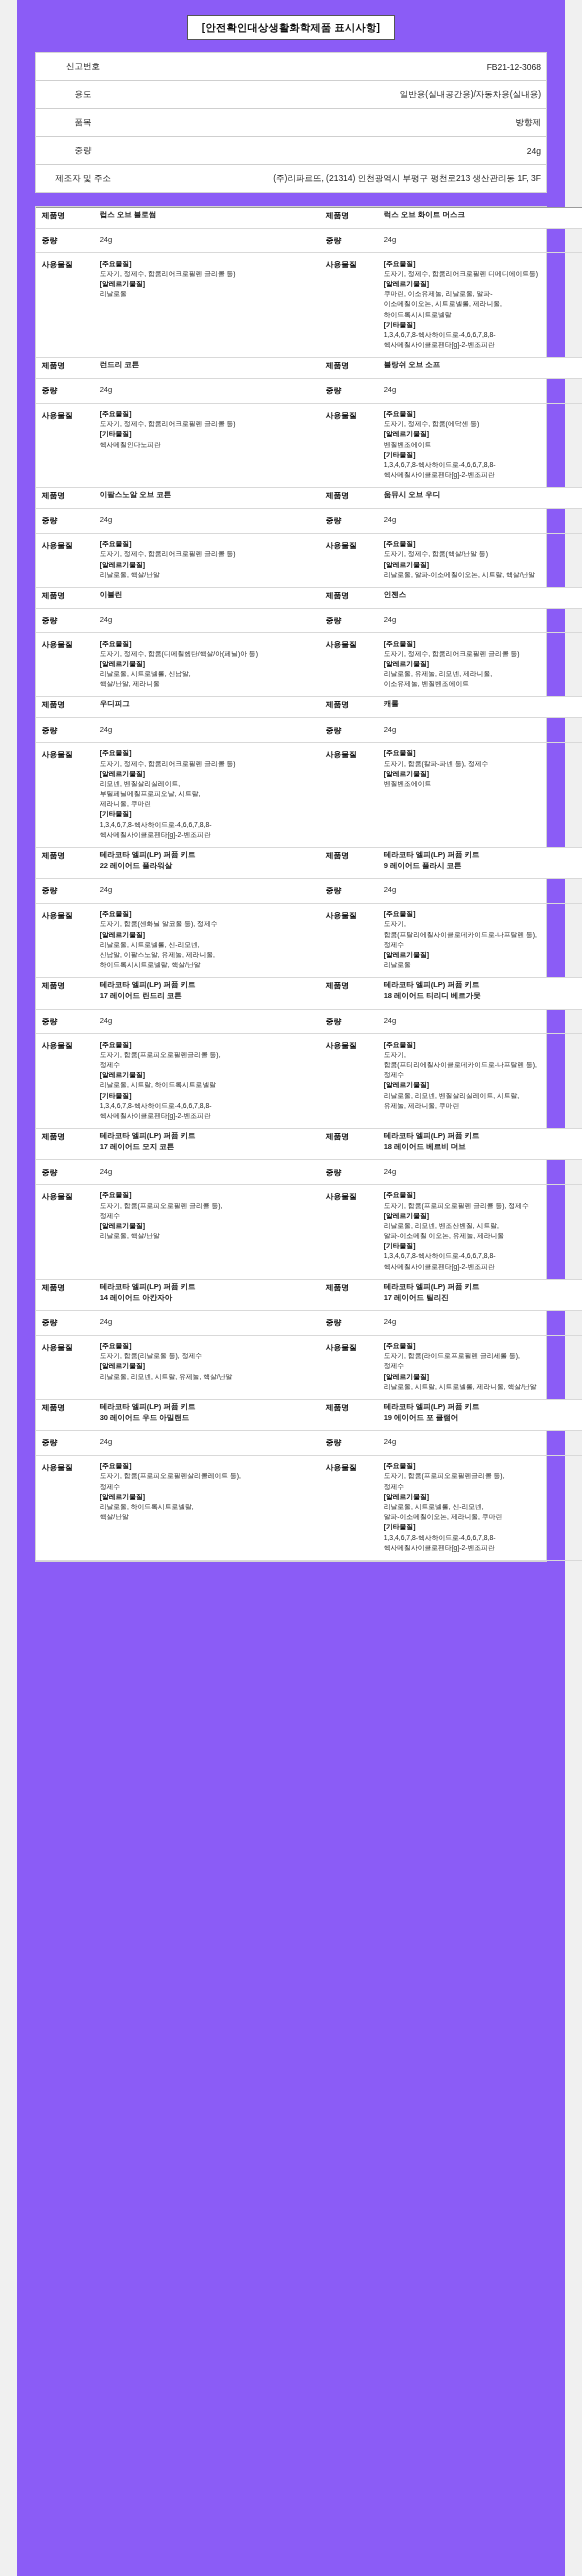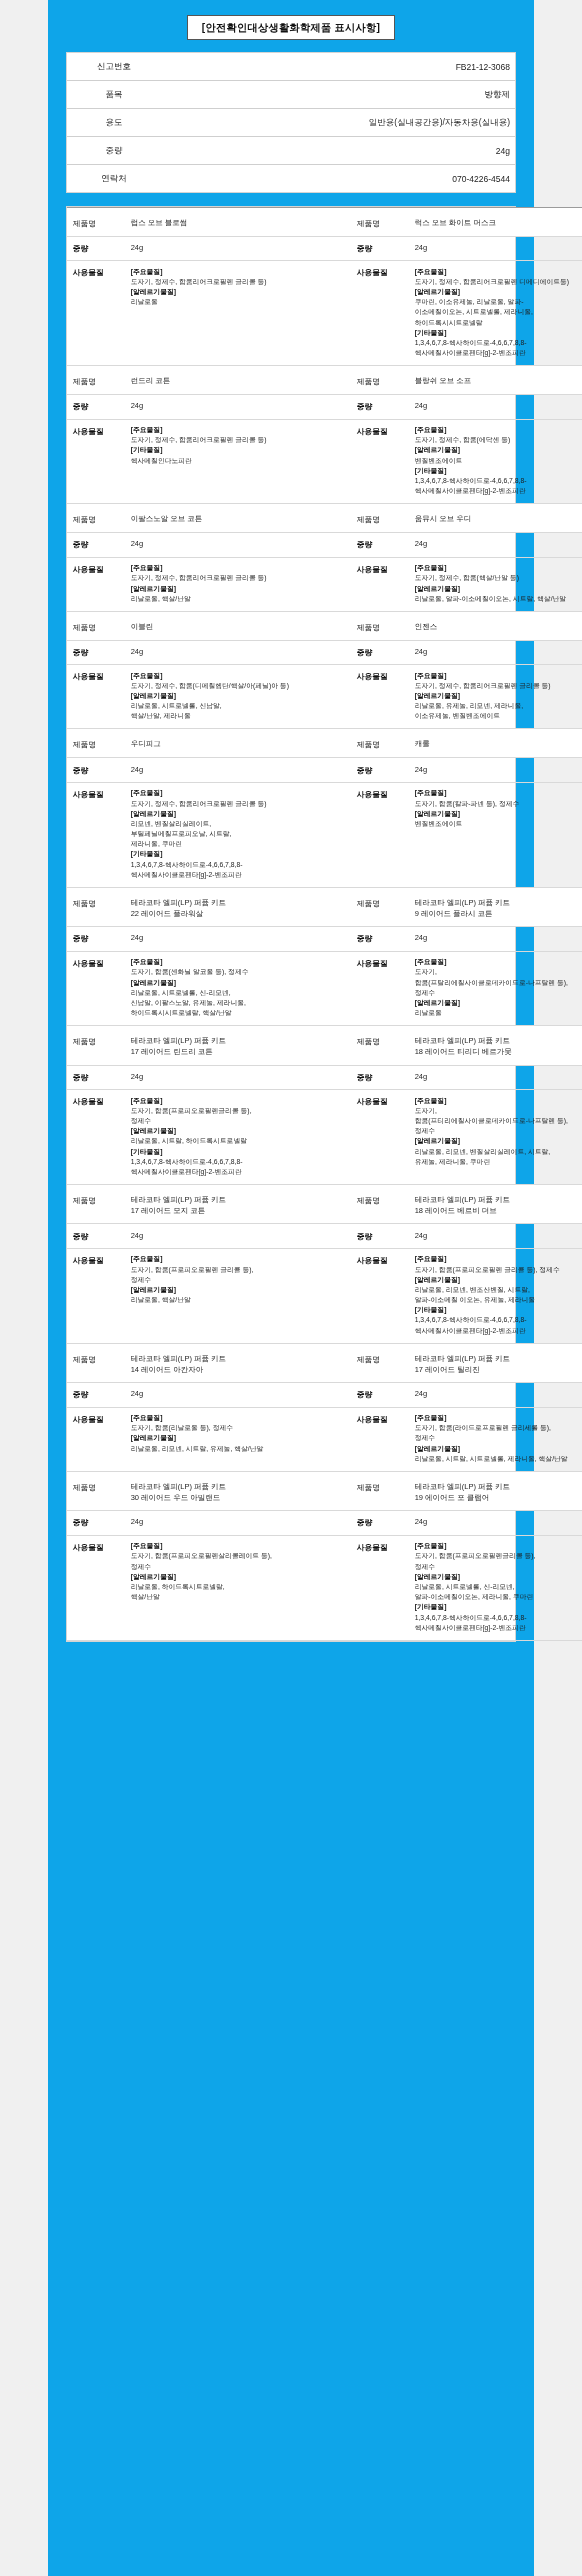--- a/index.html
+++ b/index.html
@@ -3,24 +3,24 @@
 <meta charset="utf-8">
 <style>
   * { box-sizing: border-box; }
   html, body {
     margin: 0;
     padding: 0;
     background: #f0f0f0;
     font-family: "Liberation Sans", "DejaVu Sans", sans-serif;
   }
   .page {
-    width: 486px;
+    width: 548px;
     min-height: 2576px;
     margin: 0 auto;
-    background: #0ea5e9;
+    background: #8b5cf6;
     padding: 9.5px 0 27px 0;
   }
   .title-wrap {
     text-align: center;
     margin: 5.4px 0 12.2px 0;
   }
   .title {
     display: inline-block;
     border: 0.7px solid #555;
     background: #ffffff;
@@ -82,23 +82,23 @@
   .prod-table td.v {
     width: 226px;
   }
   .prod-table tr.row-name td {
     background: #ffffff;
     border-top: 0.7px solid #9b9b9b;
   }
   .prod-table tr.row-name.first td { border-top: none; }
   .prod-table tr.row-name td.k,
   .prod-table tr.row-name td.v {
-    padding-top: 10px;
+    padding-top: 2px;
     padding-bottom: 6.8px;
-    font-weight: normal;
+    font-weight: bold;
   }
   .prod-table tr.row-qty td.k,
   .prod-table tr.row-qty td.v {
     padding-top: 6.1px;
     padding-bottom: 6.1px;
   }
   .prod-table tr.row-qty td.v { font-weight: normal; }
   .prod-table tr.row-ing td.v {
     padding-top: 5.4px;
     padding-bottom: 6.8px;
@@ -122,34 +122,34 @@
   </div>
 
   <div class="card">
     <table class="info-table">
       <tbody>
         <tr>
           <td class="label">신고번호</td>
           <td class="value">FB21-12-3068</td>
         </tr>
         <tr>
+          <td class="label">용도</td>
+          <td class="value">일반용(실내공간용)/자동차용(실내용)</td>
+        </tr>
+        <tr>
           <td class="label">품목</td>
           <td class="value">방향제</td>
-        </tr>
-        <tr>
-          <td class="label">용도</td>
-          <td class="value">일반용(실내공간용)/자동차용(실내용)</td>
         </tr>
         <tr>
           <td class="label">중량</td>
           <td class="value">24g</td>
         </tr>
         <tr>
-          <td class="label">연락처</td>
-          <td class="value">070-4226-4544</td>
+          <td class="label">제조자 및 주소</td>
+          <td class="value">(주)리파르뜨, (21314) 인천광역시 부평구 평천로213 생산관리동 1F, 3F</td>
         </tr>
       </tbody>
     </table>
   </div>
 
   <div class="card">
     <table class="prod-table">
       <tbody id="product-body">
           <tr class="row-name first">
             <td class="k">제품명</td>

